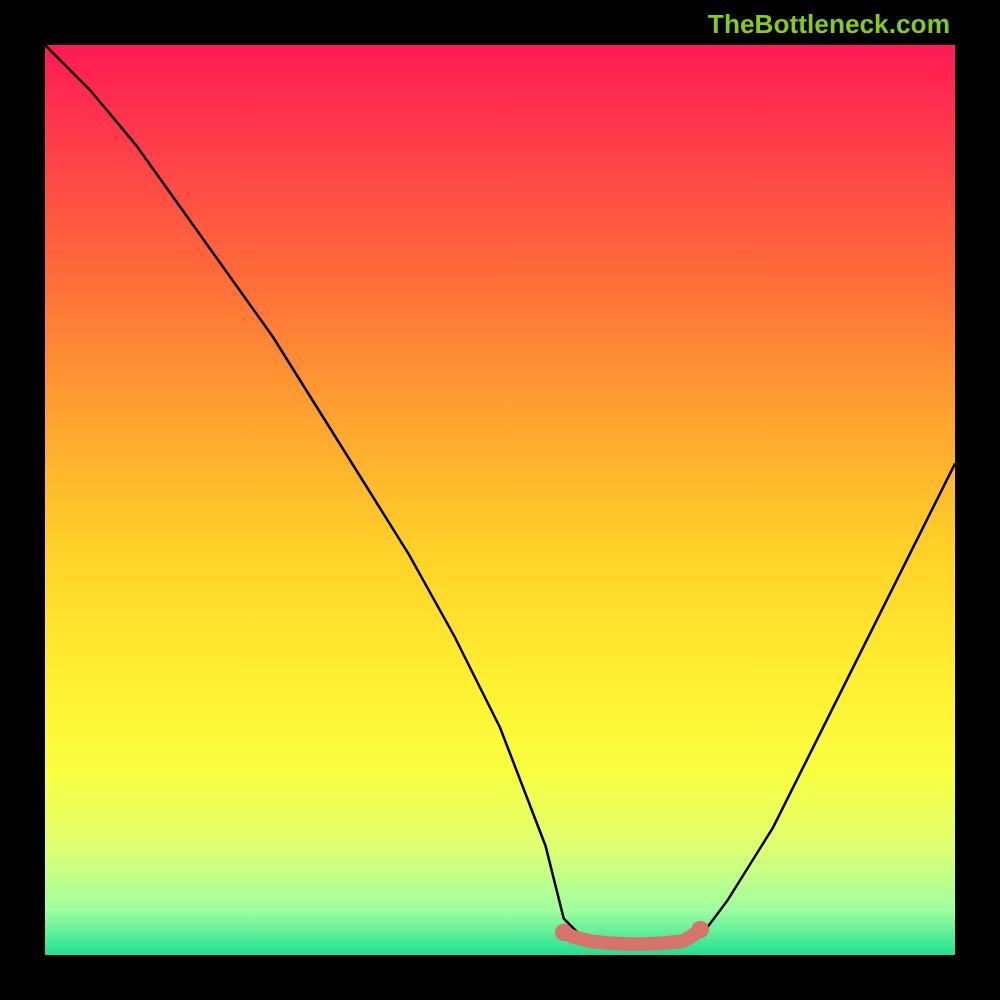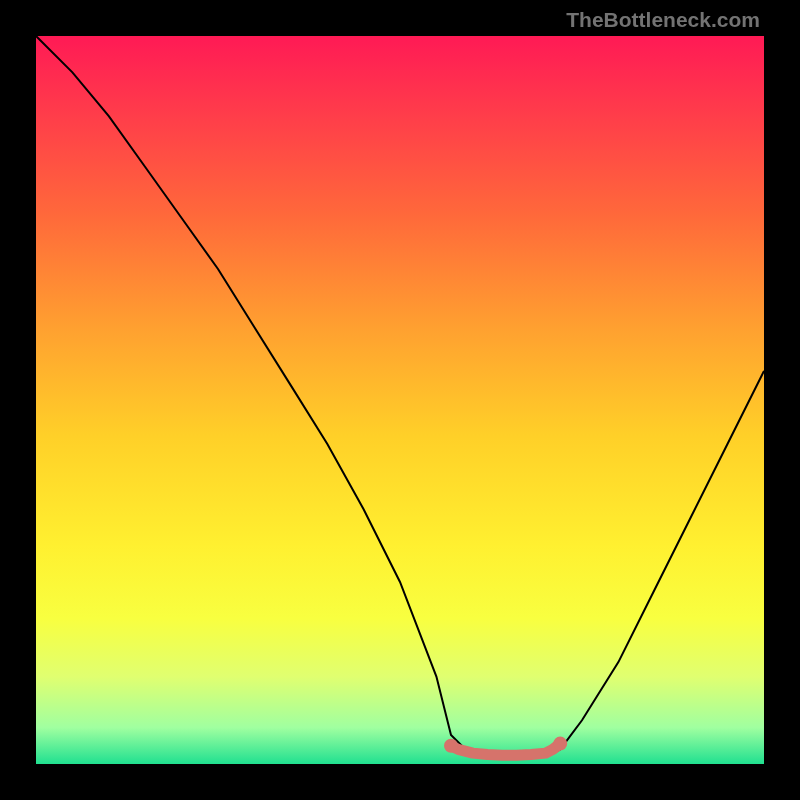--- a/index.html
+++ b/index.html
@@ -27,21 +27,21 @@
       #f8ff40 80%,
       #e0ff70 88%,
       #a0ffa0 95%,
       #20e090 100%
     );
   }
   .attribution {
     position: absolute;
     top: 8px;
     right: 40px;
-    color: #737373;
+    color: #84cc16;
     font-size: 21px;
     font-weight: bold;
     z-index: 10;
   }
   svg {
     position: absolute;
     left: 0;
     top: 0;
   }
 </style>

